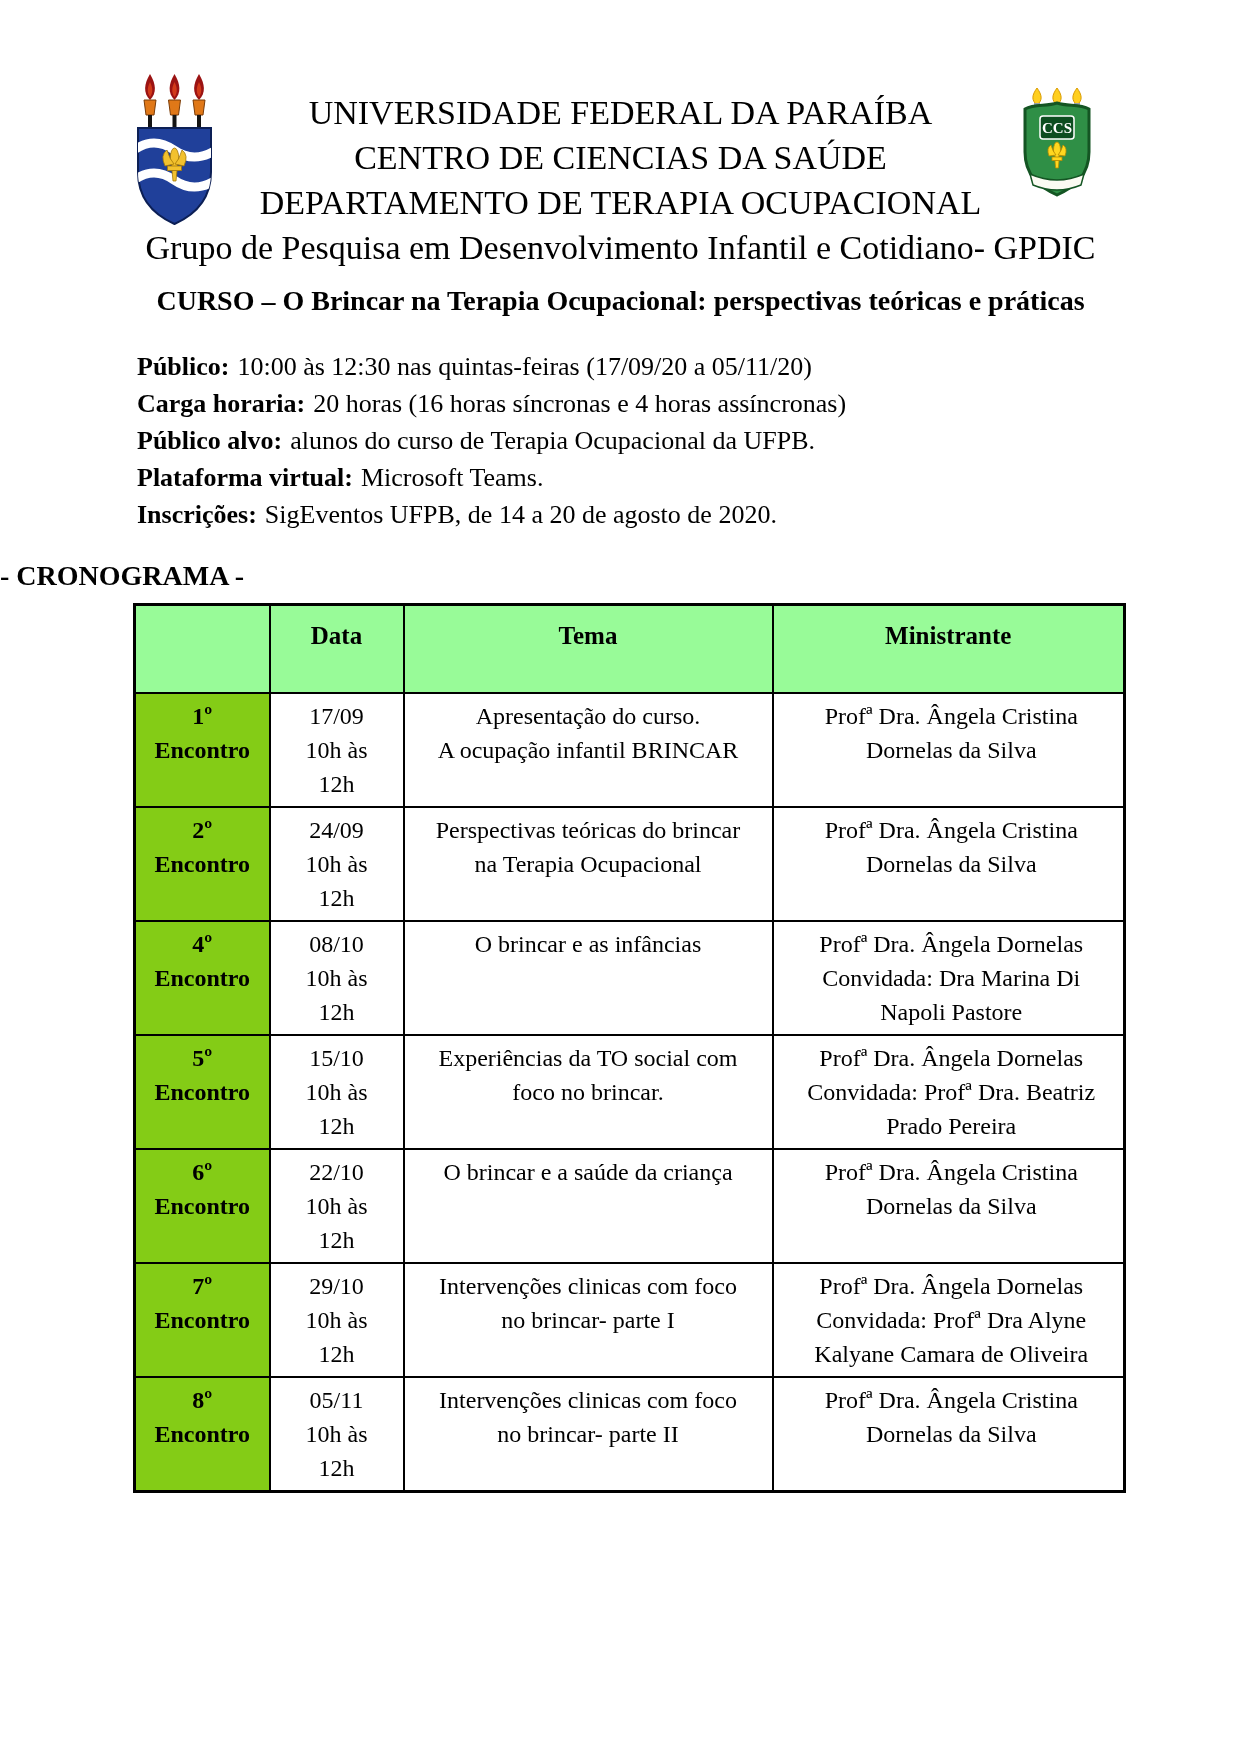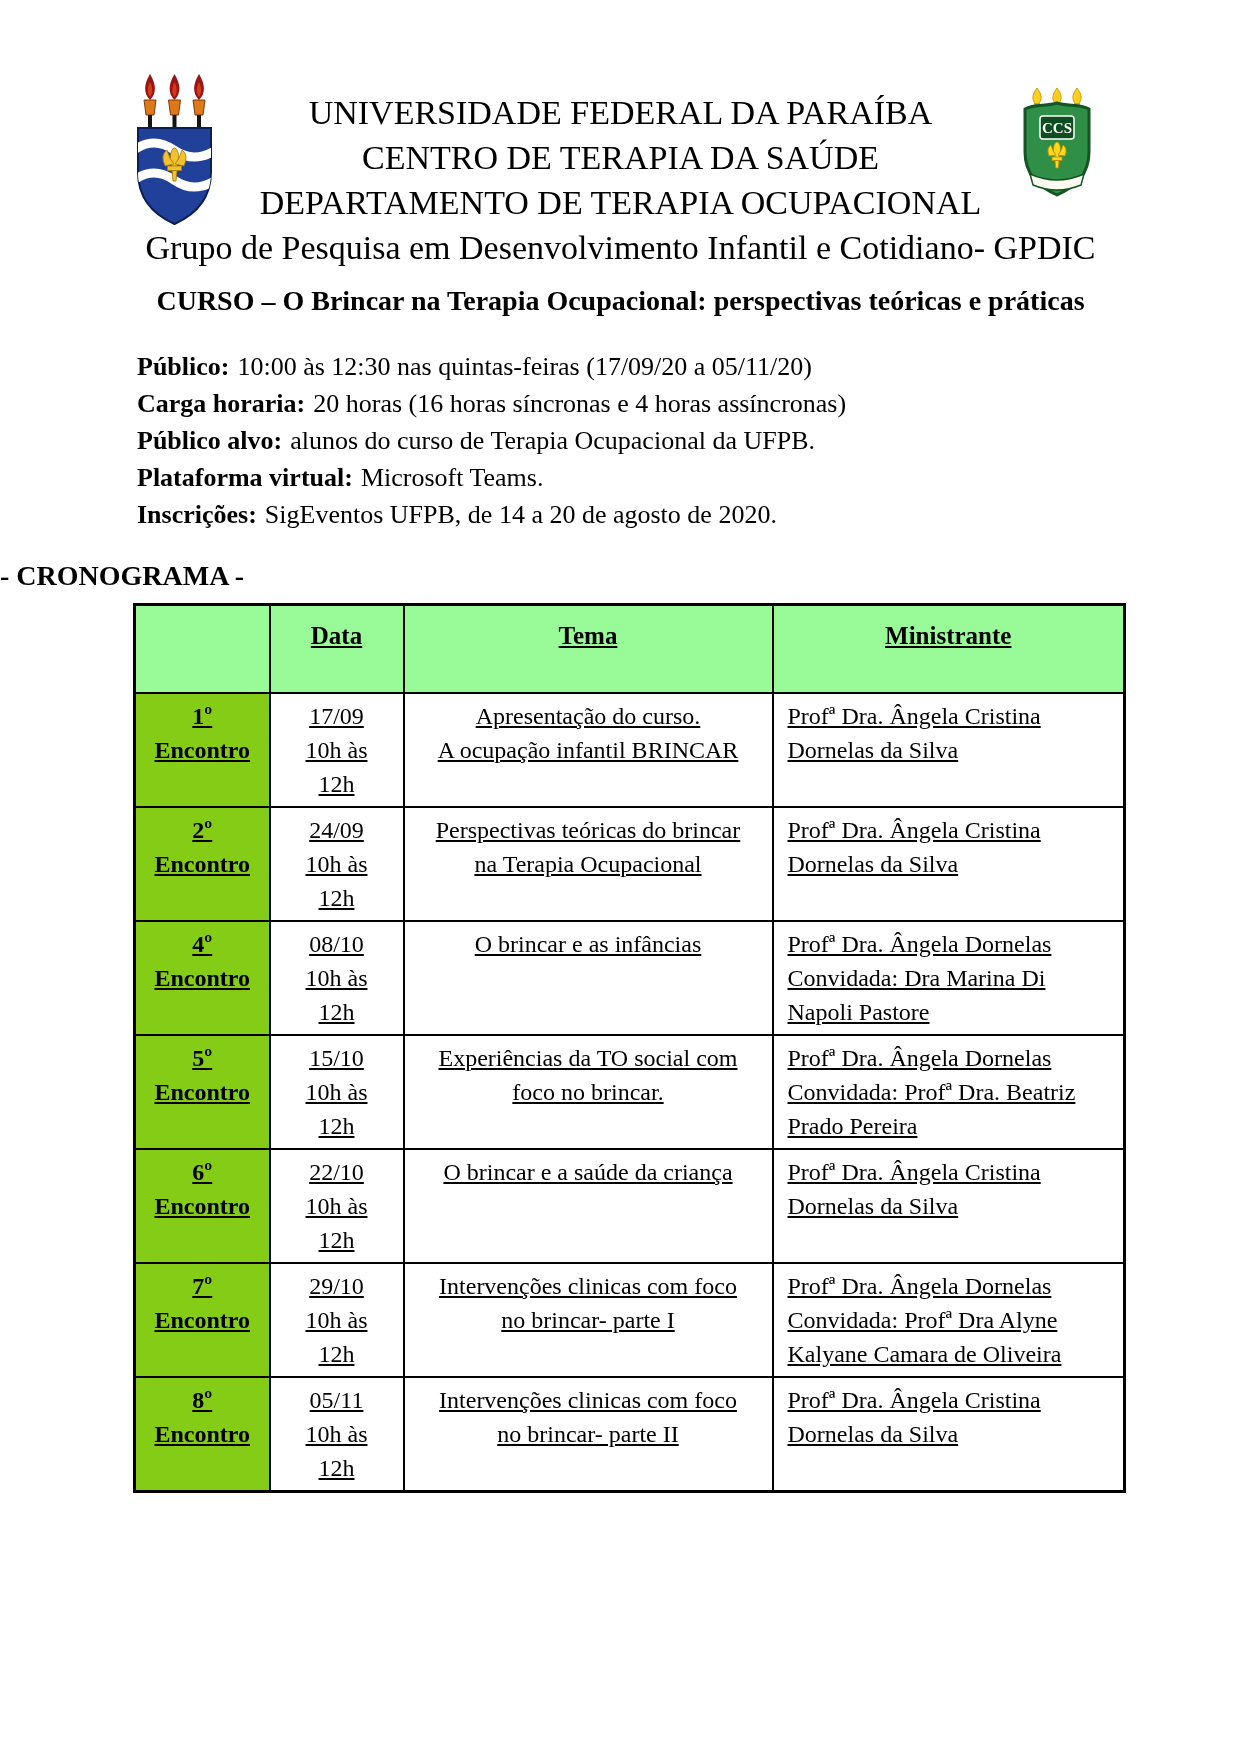--- a/index.html
+++ b/index.html
@@ -29,39 +29,38 @@
 
   .info-block { margin:30px 0 0 137px; font-size:26px; line-height:37px; }
   .info-line strong { margin-right:8px; }
 
   .schedule-title { margin:26px 0 0 0; font-size:28px; font-weight:bold; line-height:34px; }
 
   table.schedule {
     border-collapse:collapse; table-layout:fixed;
     margin:10px 0 0 133px; width:990px;
     border:3px solid #000;
-    text-decoration:underline;
   }
   table.schedule th, table.schedule td {
     border:2px solid #000;
     vertical-align:top;
     white-space:pre-line;
     overflow:hidden;
   }
   thead th {
     background:#98FB98;
     font-size:25px; font-weight:bold; text-align:center;
     height:88px; padding-top:16px;
     border-bottom-width:3px;
   }
   tbody td { font-size:24px; line-height:34px; height:106px; padding:5px 8px; }
   td.c-label { background:#84cc16; font-weight:bold; text-align:center; }
   td.c-date  { text-align:center; }
   td.c-tema  { text-align:center; }
-  td.c-min   { text-align:left; padding-left:14px; }
+  td.c-min   { text-align:center; padding-left:14px; }
 </style>
 </head>
 <body>
 
 <div class="page">
 
   <svg class="logo logo-ufpb" width="86" height="158" viewBox="0 0 86 158">
     <defs>
       <clipPath id="ufpbShield">
         <path d="M6,58 L79,58 L79,102 C79,128 65,144 42.5,154 C20,144 6,128 6,102 Z"></path>
@@ -124,21 +123,21 @@
       <path d="M33,70 Q30,62 35,59 Q37,66 40,69 Z"></path>
       <path d="M49,70 Q52,62 47,59 Q45,66 42,69 Z"></path>
       <rect x="36" y="71" width="10" height="3.5"></rect>
       <path d="M39,74.5 L43,74.5 L42.4,82 L39.6,82 Z"></path>
     </g>
     <path d="M14,88 Q41,100 68,88 L65,99 Q41,109 17,99 Z" fill="#fbfbf2" stroke="#145523" stroke-width="1.5"></path>
   </svg>
 
   <header class="header-lines">
     <div class="hl">UNIVERSIDADE FEDERAL DA PARAÍBA</div>
-    <div class="hl">CENTRO DE TERAPIA DA SAÚDE</div>
+    <div class="hl">CENTRO DE CIENCIAS DA SAÚDE</div>
     <div class="hl">DEPARTAMENTO DE TERAPIA OCUPACIONAL</div>
     <div class="hl">Grupo de Pesquisa em Desenvolvimento Infantil e Cotidiano- GPDIC</div>
   </header>
 
   <h1 class="course-title">CURSO – O Brincar na Terapia Ocupacional: perspectivas teóricas e práticas</h1>
 
   <div class="info-block">
     <div class="info-line">
       <strong>Público:</strong><span>10:00 às 12:30 nas quintas-feiras (17/09/20 a 05/11/20)</span>
     </div>

